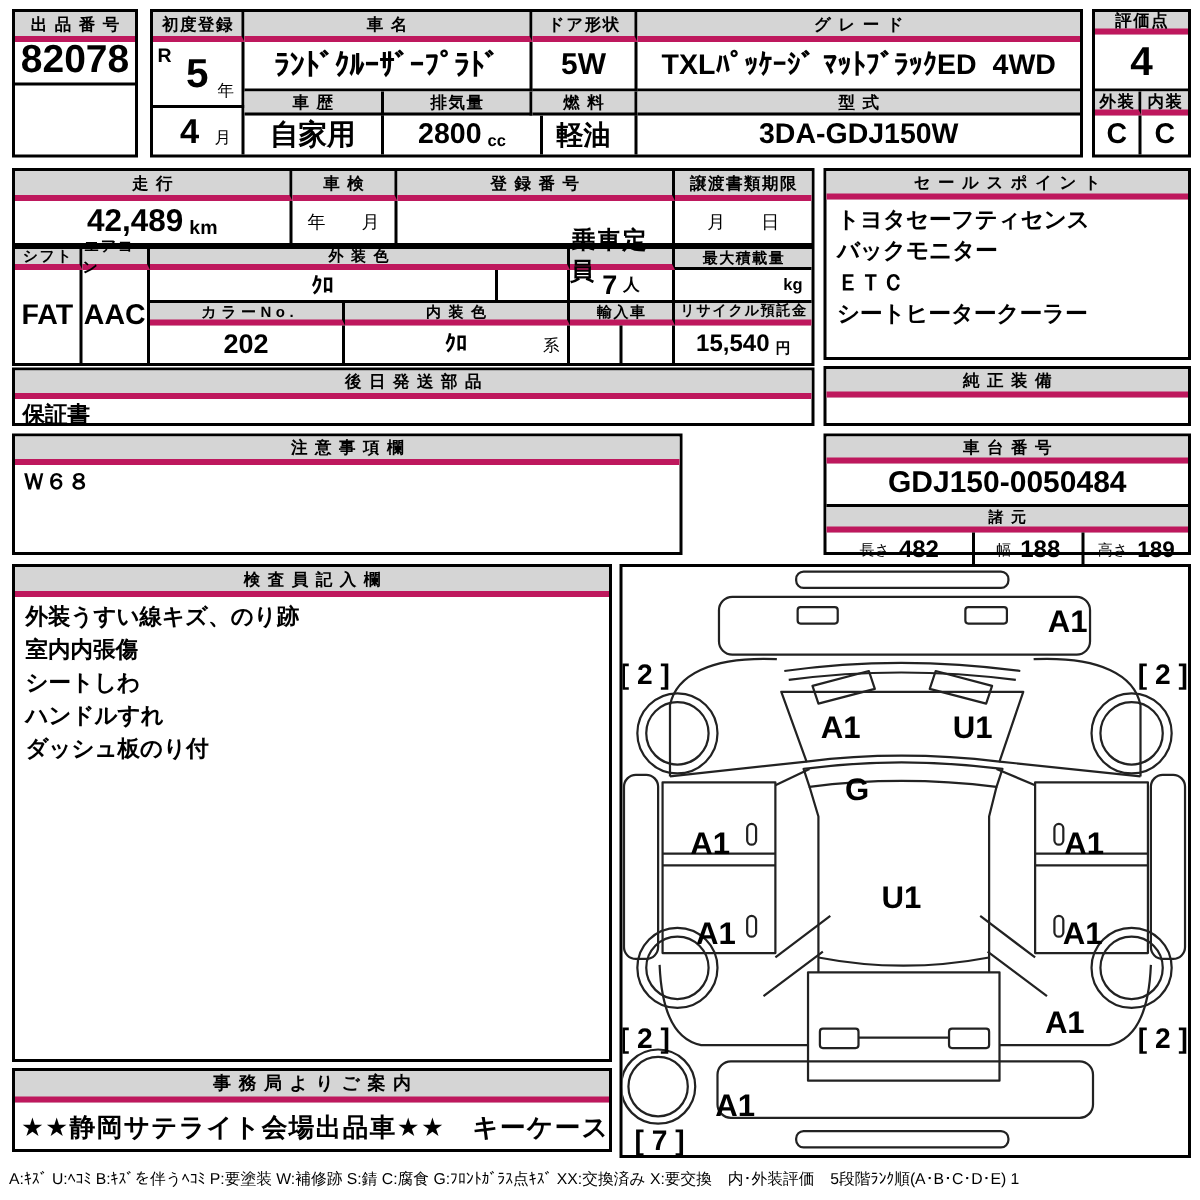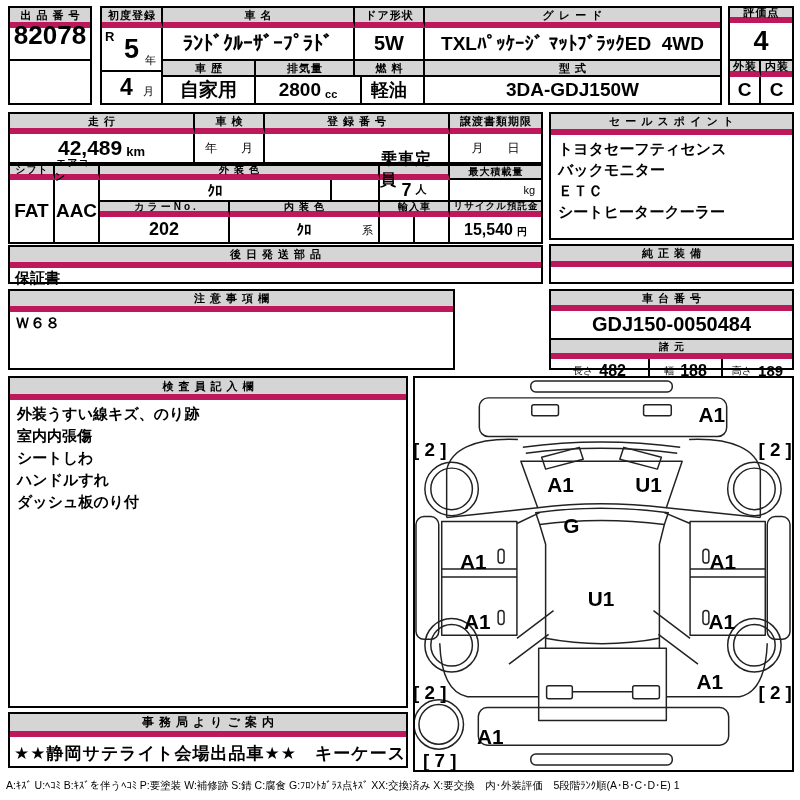--- a/index.html
+++ b/index.html
@@ -1,41 +1,41 @@
 <!DOCTYPE html>
 <html><head>
 <meta charset="utf-8">
 <style>
   html,body{margin:0;padding:0}
   body{width:800px;height:800px;background:#fff;position:relative;
        font-family:"Liberation Sans","DejaVu Sans",sans-serif;color:#000;overflow:hidden}
   .box{position:absolute;border:2px solid #000;box-sizing:border-box;background:#fff}
   .abs{position:absolute;box-sizing:border-box}
-  .hdr{background:#d5d5d5;border-bottom:6px solid #be185d;font-size:11px;font-weight:700;
+  .hdr{background:#d5d5d5;border-bottom:4px solid #be185d;font-size:11px;font-weight:700;
        display:flex;align-items:center;justify-content:center;letter-spacing:5px;text-indent:5px}
   .hdr.tight{letter-spacing:1px;text-indent:1px}
   .val{font-weight:700;display:flex;align-items:center;justify-content:center;white-space:pre}
   .left{justify-content:flex-start}
   .right{justify-content:flex-end}
   .br{border-right:2px solid #000}.bb{border-bottom:2px solid #000}
   .unit{font-size:11px;font-weight:700;margin-left:4px;align-self:flex-end;padding-bottom:3px}
   .hint{font-size:12px;font-weight:400}
   .lines{padding:3px 7px;font-size:15px;font-weight:700;line-height:21px}
   .lines div{white-space:pre}
   svg .s{fill:none;stroke:#222;stroke-width:1.5;stroke-linejoin:round}
   svg text.mark{font-family:"Liberation Sans","DejaVu Sans",sans-serif;font-weight:700;
        font-size:21px;text-anchor:middle;fill:#000}
   svg text.mark.bracket{font-size:19px}
 </style>
 </head>
 <body>
 
 <div class="box" style="left:8px;top:6px;width:84px;height:99px">
   <div class="hdr abs" style="left:0;top:0;width:80px;height:20px">出品番号</div>
-  <div class="val abs bb" style="left:0;top:4px;width:80px;height:49px;font-size:26px">82078</div>
+  <div class="val abs bb" style="left:0;top:16px;width:80px;height:33px;font-size:26px">82078</div>
   <div class="abs" style="left:0;top:53px;width:80px;height:42px"></div>
 </div>
 
 <div class="box" style="left:100px;top:6px;width:622px;height:99px">
   <div class="hdr abs br tight" style="left:0;top:0;width:61px;height:20px">初度登録</div>
   <div class="hdr abs br" style="left:61px;top:0;width:192px;height:20px">車名</div>
   <div class="hdr abs br tight" style="left:253px;top:0;width:70px;height:20px">ドア形状</div>
   <div class="hdr abs" style="left:323px;top:0;width:295px;height:20px">グレード</div>
 
   <div class="abs br bb" style="left:0;top:20px;width:61px;height:44px">
@@ -119,21 +119,21 @@
   <div class="hdr abs br tight" style="left:370px;top:0;width:70px;height:14px;font-size:16px">乗車定員</div>
   <div class="val abs br bb" style="left:370px;top:14px;width:70px;height:22px;font-size:18px">
     <span>7</span>
     <span class="unit">人</span>
   </div>
   <div class="hdr abs br tight" style="left:370px;top:36px;width:70px;height:15px;font-size:10px">輸入車</div>
   <div class="abs br" style="left:370px;top:51px;width:35px;height:25px"></div>
   <div class="abs br" style="left:405px;top:51px;width:35px;height:25px"></div>
 
   <div class="hdr abs bb tight" style="left:440px;top:0;width:91px;height:14px;font-size:10px">最大積載量</div>
-  <div class="val abs right" style="left:440px;top:14px;width:91px;height:22px;border-bottom:2px solid #000;padding-right:6px;font-size:11px;font-weight:400">
+  <div class="val abs right" style="left:440px;top:14px;width:91px;height:22px;border-bottom:2px solid #000;padding-right:6px;font-size:11px;font-weight:700">
     <span></span>
     <span>kg</span>
   </div>
   <div class="hdr abs tight" style="left:440px;top:36px;width:91px;height:15px;font-size:9.5px">リサイクル預託金</div>
   <div class="val abs right" style="left:440px;top:51px;width:91px;height:25px;font-size:16px;padding-right:14px">
     <span>15,540</span>
     <span class="unit" style="font-size:10px">円</span>
   </div>
 </div>
 

